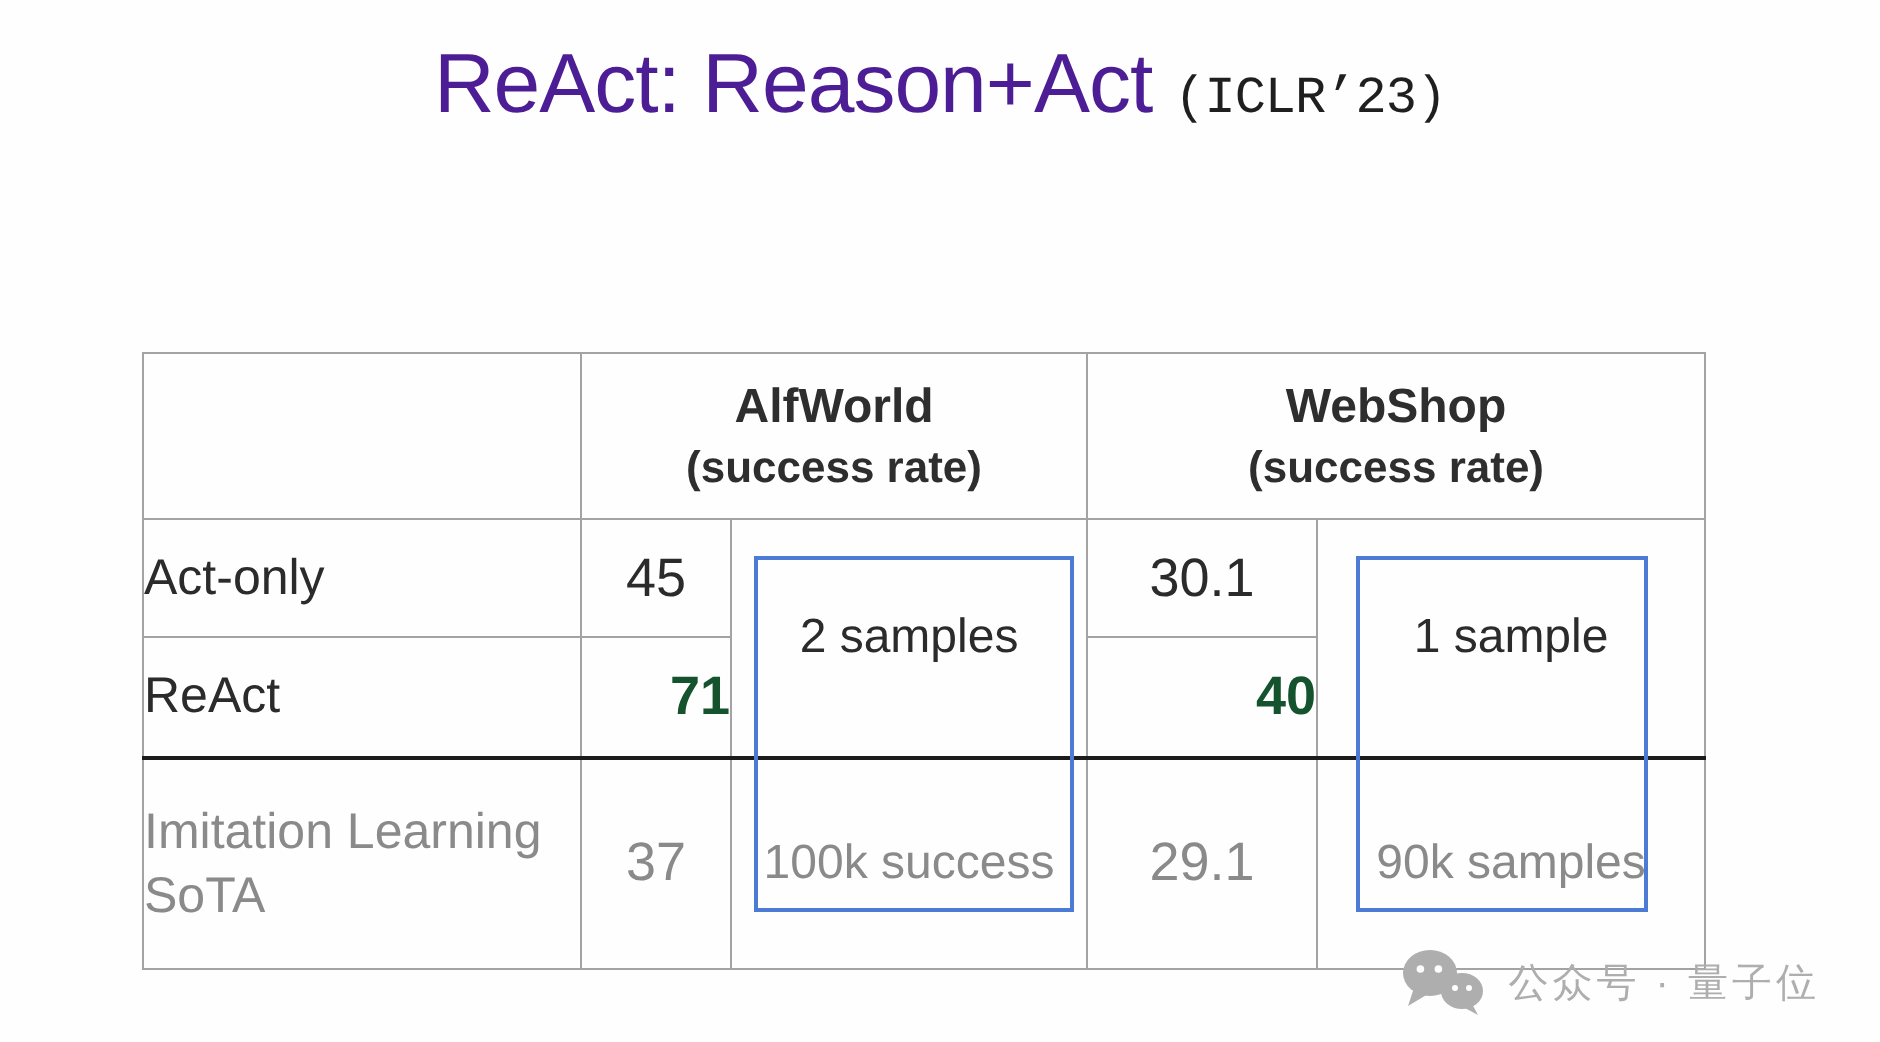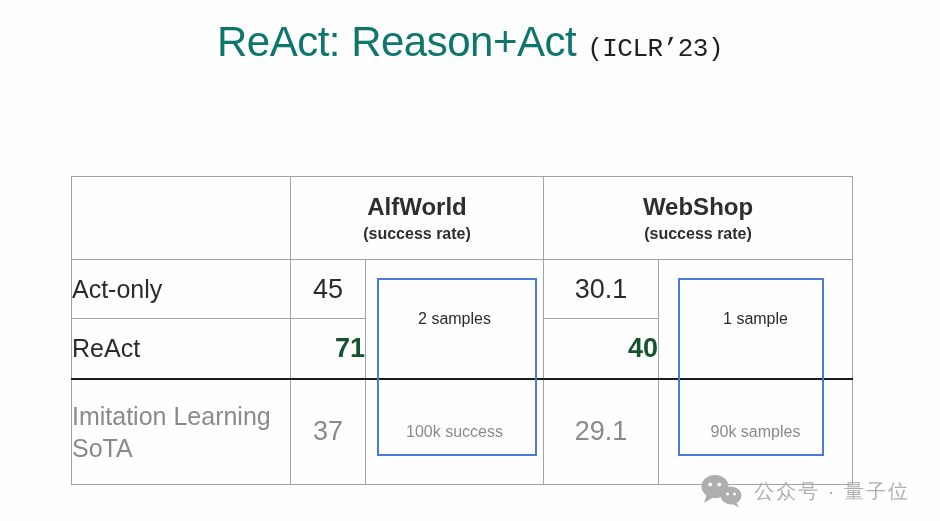--- a/index.html
+++ b/index.html
@@ -12,21 +12,21 @@
   }
   .slide{position:absolute;inset:0;background:#fefefe;}
 
   
   .title{
     position:absolute;top:18px;left:0;right:0;
     display:flex;justify-content:center;align-items:baseline;gap:11px;
     white-space:nowrap;
   }
   .title-main{
-    font-size:42px;font-weight:500;color:#0f766e;letter-spacing:-0.5px;
+    font-size:42px;font-weight:500;color:#4c1d95;letter-spacing:-0.5px;
   }
   .title-venue{
     font-size:26px;font-weight:500;color:#1f1f1f;letter-spacing:-0.5px;font-family:Liberation Mono, monospace;
   }
 
   
   .table-wrap{
     position:absolute;left:71px;top:176px;width:781px;height:291px;
   }
   table.results{
@@ -42,32 +42,32 @@
   tr.r-hdr{height:83px;}
   tr.r1{height:59px;}
   tr.r2{height:60px;}
   tr.r3{height:106px;}
   tr.r3 td{border-top:2.5px solid #1c1c1c;}
 
   th.grp{
     font-weight:700;text-align:center;color:#2e2e2e;
   }
   th.grp .g-name{display:block;font-size:24px;line-height:1.35;}
-  th.grp .g-sub{display:block;font-size:16px;line-height:1.3;}
+  th.grp .g-sub{display:block;font-size:22px;line-height:1.3;}
 
   td.lbl{
     text-align:left;padding-left:22px;padding-right:14px;
     font-size:25px;line-height:1.28;
   }
   td.val{
     text-align:center;font-size:27px;
   }
   td.val.bold{font-weight:700;color:#14532d;text-align:right;}
   td.samples{
-    text-align:center;font-size:16px;white-space:nowrap;
+    text-align:center;font-size:24px;white-space:nowrap;
   }
   .dark{color:#2b2b2b;}
   .muted{color:#8a8a8a;}
 
   
   .anno-box{
     position:absolute;
     border:2.5px solid #4b7bd5;
     background:transparent;
     pointer-events:none;

